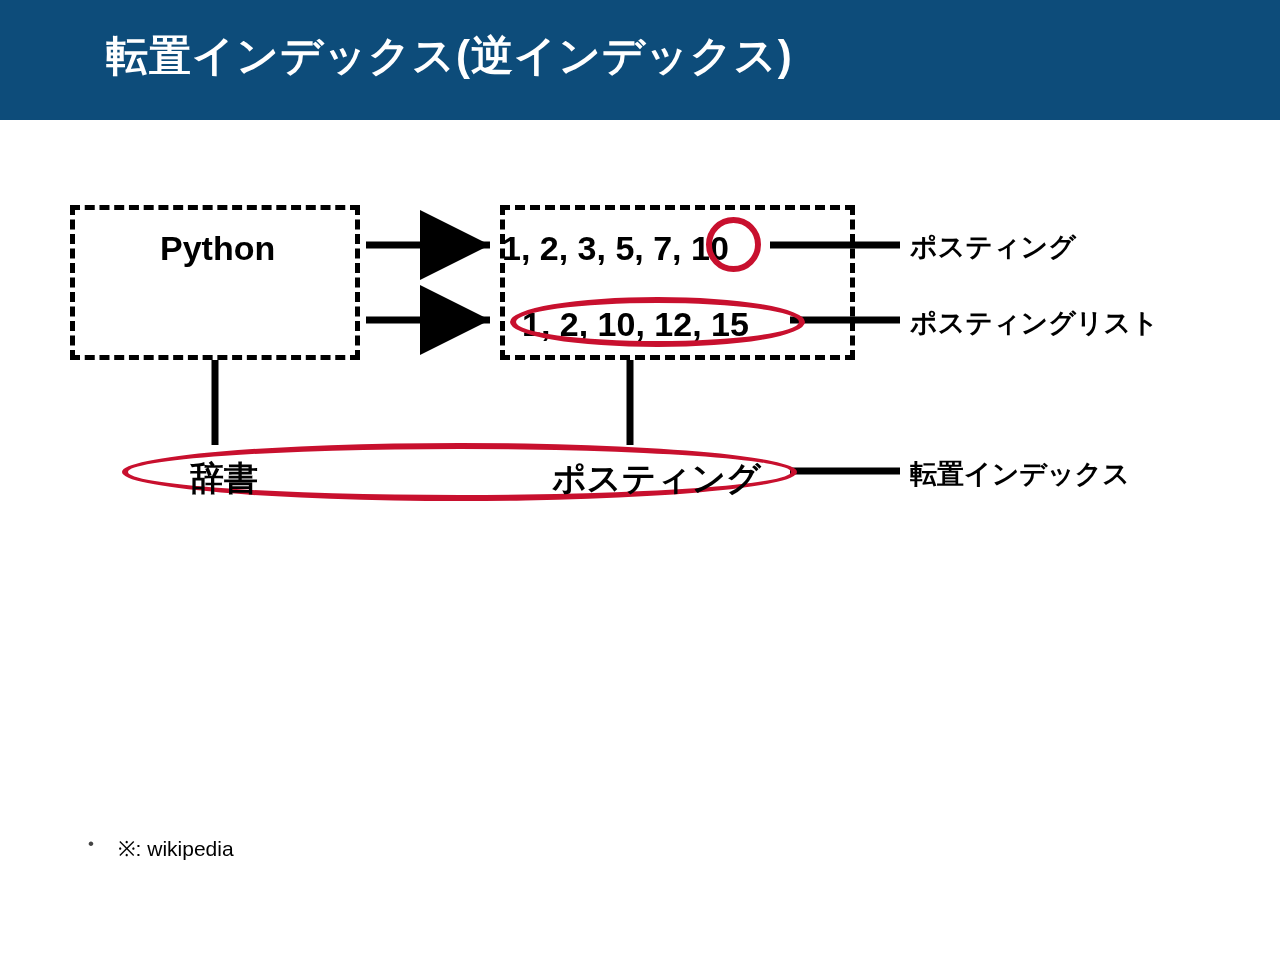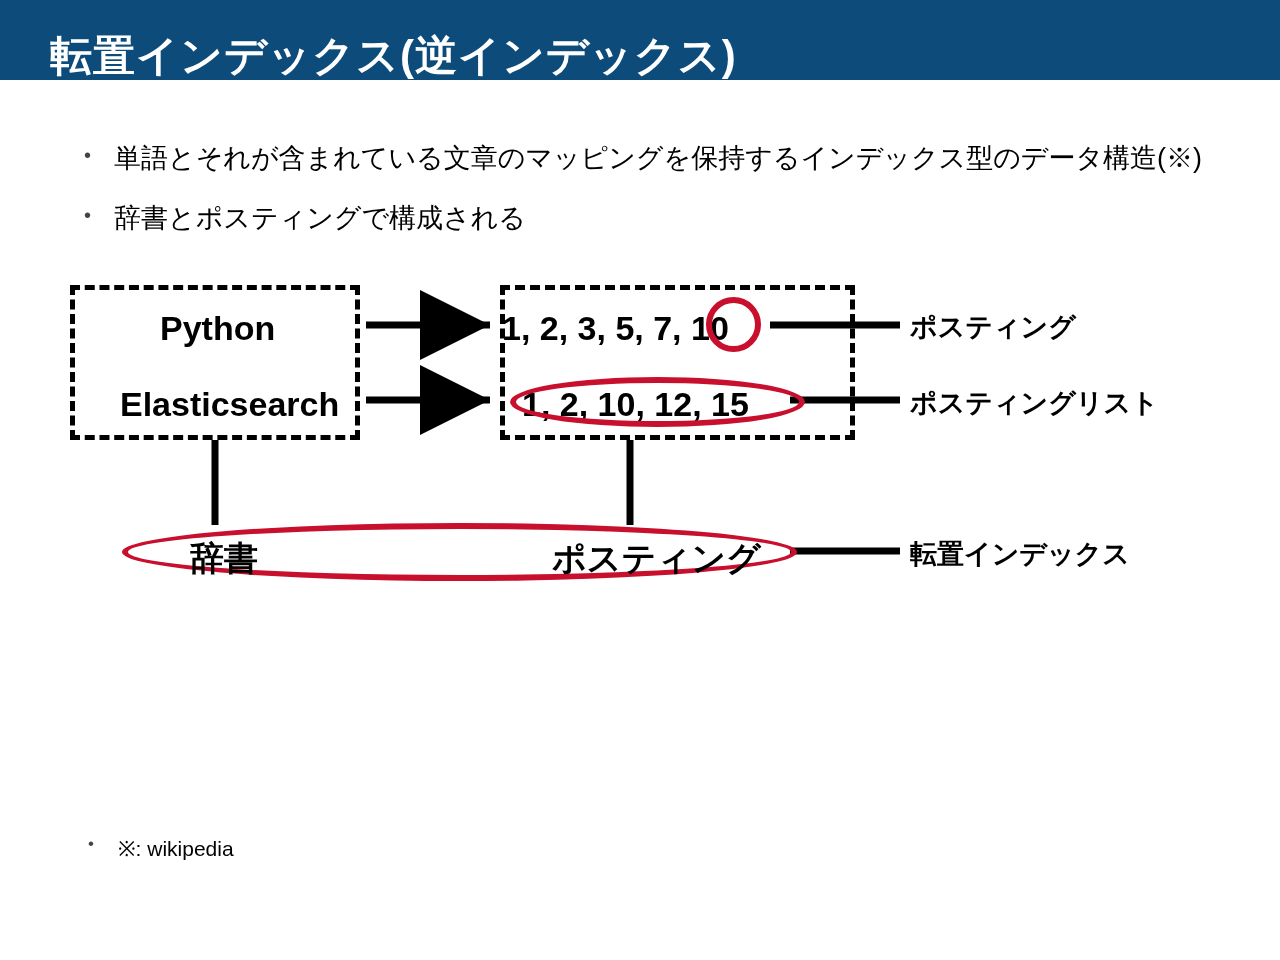--- a/index.html
+++ b/index.html
@@ -1,16 +1,16 @@
 <!DOCTYPE html>
 <html><head>
 <meta charset="utf-8">
 <style>
 html,body{margin:0;padding:0;width:1280px;height:960px;font-family:"Hiragino Sans","Helvetica Neue",Arial,sans-serif;-webkit-font-smoothing:antialiased}
-.header{background:#0d4c7a;color:#fff;padding:28px 50px;height:80px;box-sizing:border-box}
+.header{background:#0d4c7a;color:#fff;padding:28px 106px;height:120px;box-sizing:border-box}
 .header h1{margin:0;font-size:42px;font-weight:700;letter-spacing:1px}
 .body{padding:40px 70px 0 70px}
 ul.main{list-style:none;padding:0;margin:10px 0 0 0}
 ul.main li{position:relative;padding-left:44px;margin:18px 0;font-size:27px;line-height:1.55}
 ul.main li::before{content:"•";position:absolute;left:14px;top:2px;font-size:20px;color:#444}
 ul.foot{list-style:none;padding:0;margin:4px}
 ul.foot li{position:relative;padding-left:44px;margin:14px 0;font-size:21px}
 ul.foot li::before{content:"•";position:absolute;left:14px;top:0;font-size:17px;color:#444}
 .footer{position:absolute;left:70px;top:820px}
 .diagram{position:relative;margin-top:45px;width:1160px;height:340px}
@@ -22,24 +22,20 @@
 .ell{position:absolute;border:6px solid #c8102e;border-radius:50%;box-sizing:border-box}
 </style>
 </head>
 <body>
 
 <div class="header">
   <h1>転置インデックス(逆インデックス)</h1>
 </div>
 
 <div class="body">
-  <ul class="main">
-    <li>単語とそれが含まれている文章のマッピングを保持するインデックス型のデータ構造(※)</li>
-    <li>辞書とポスティングで構成される</li>
-  </ul>
 
   <div class="diagram">
 
     <div class="box dict"></div>
     <div class="box post"></div>
 
     <svg width="1160" height="340" style="position:absolute;left:0;top:0">
       <defs>
         <marker id="ah" markerWidth="12" markerHeight="12" refX="10" refY="5" orient="auto">
           <path d="M0,0 L10,5 L0,10 Z" fill="#000"></path>
@@ -53,21 +49,20 @@
 
       <line x1="720" y1="115" x2="830" y2="115" stroke="#000" stroke-width="7"></line>
 
       <line x1="145" y1="155" x2="145" y2="240" stroke="#000" stroke-width="7"></line>
       <line x1="560" y1="155" x2="560" y2="240" stroke="#000" stroke-width="7"></line>
 
       <line x1="720" y1="266" x2="830" y2="266" stroke="#000" stroke-width="7"></line>
     </svg>
 
     <span class="txt" style="left:90px;top:24px">Python</span>
-    <span class="txt" style="left:50px;top:100px">Elasticsearch</span>
 
     <span class="txt" style="left:432px;top:24px">1, 2, 3, 5, 7, 10</span>
     <span class="txt" style="left:452px;top:100px">1, 2, 10, 12, 15</span>
 
     <div class="ell" style="left:636px;top:12px;width:55px;height:55px"></div>
 
     <div class="ell" style="left:440px;top:92px;width:295px;height:50px"></div>
 
     <div class="ell" style="left:52px;top:238px;width:675px;height:58px"></div>
 

